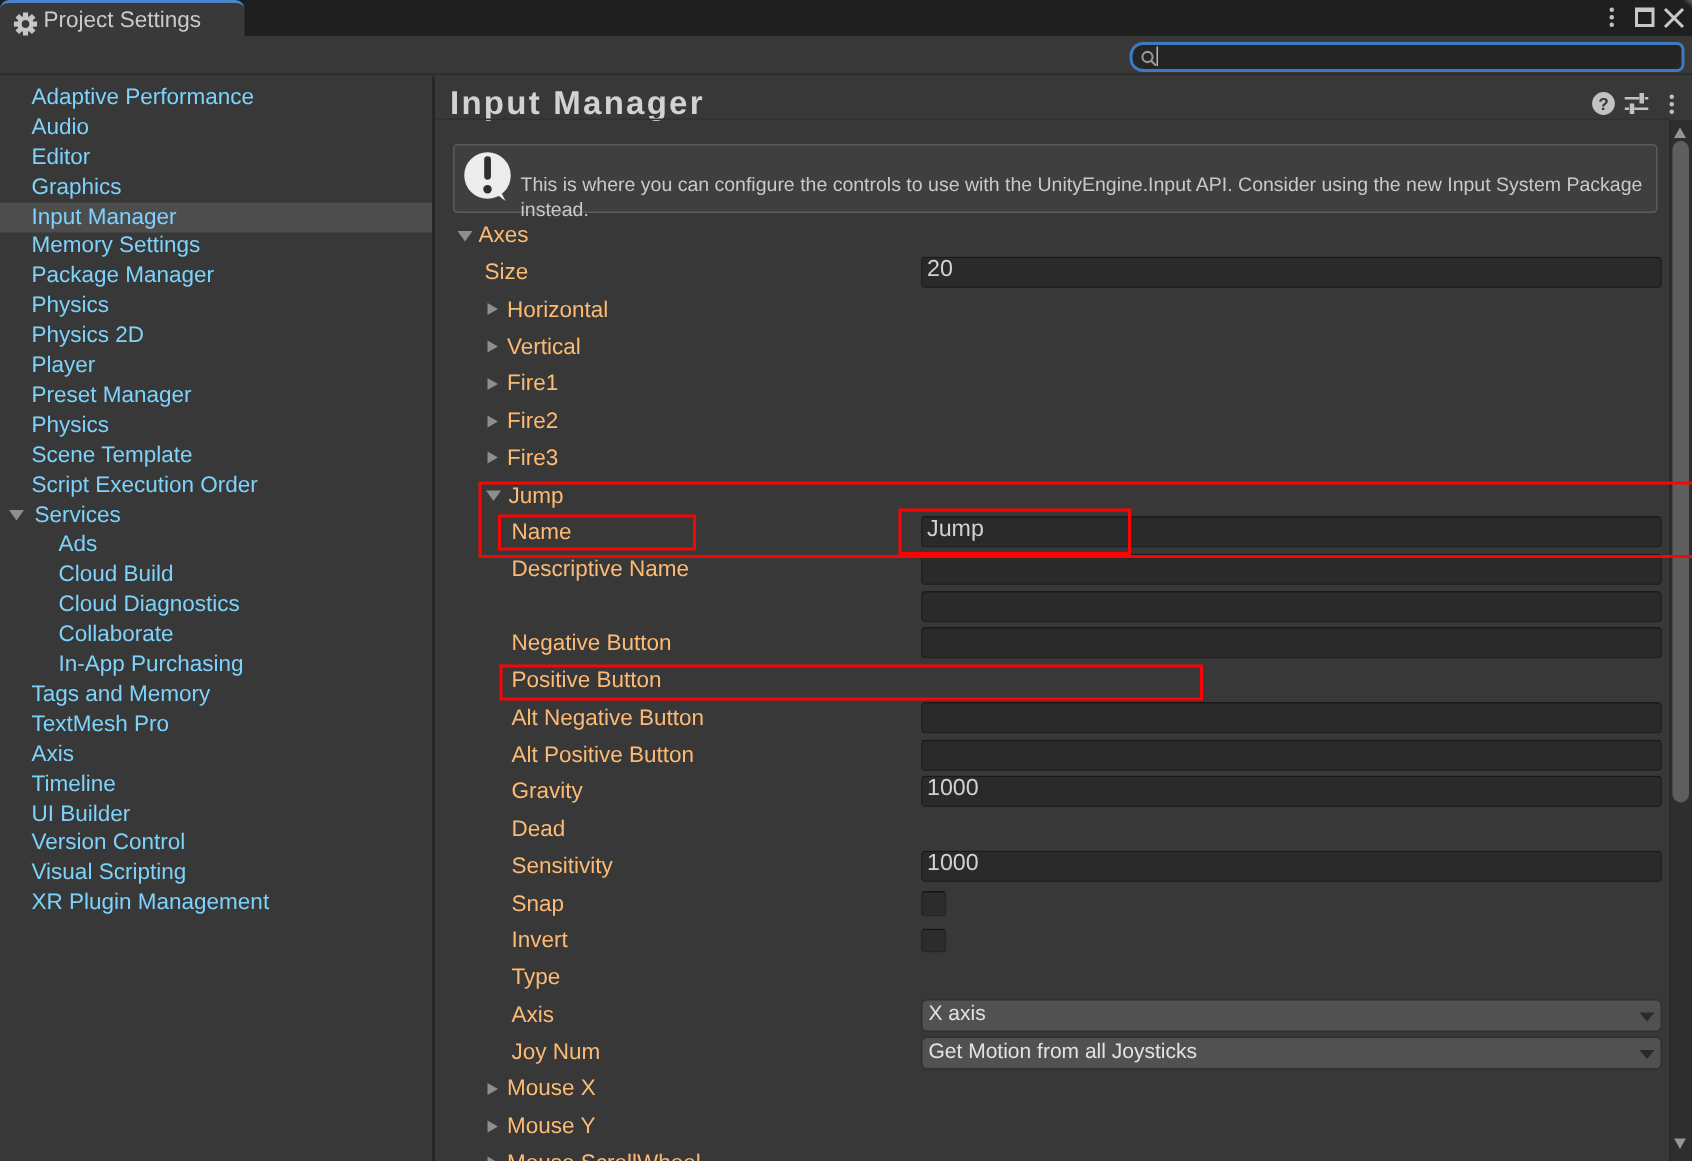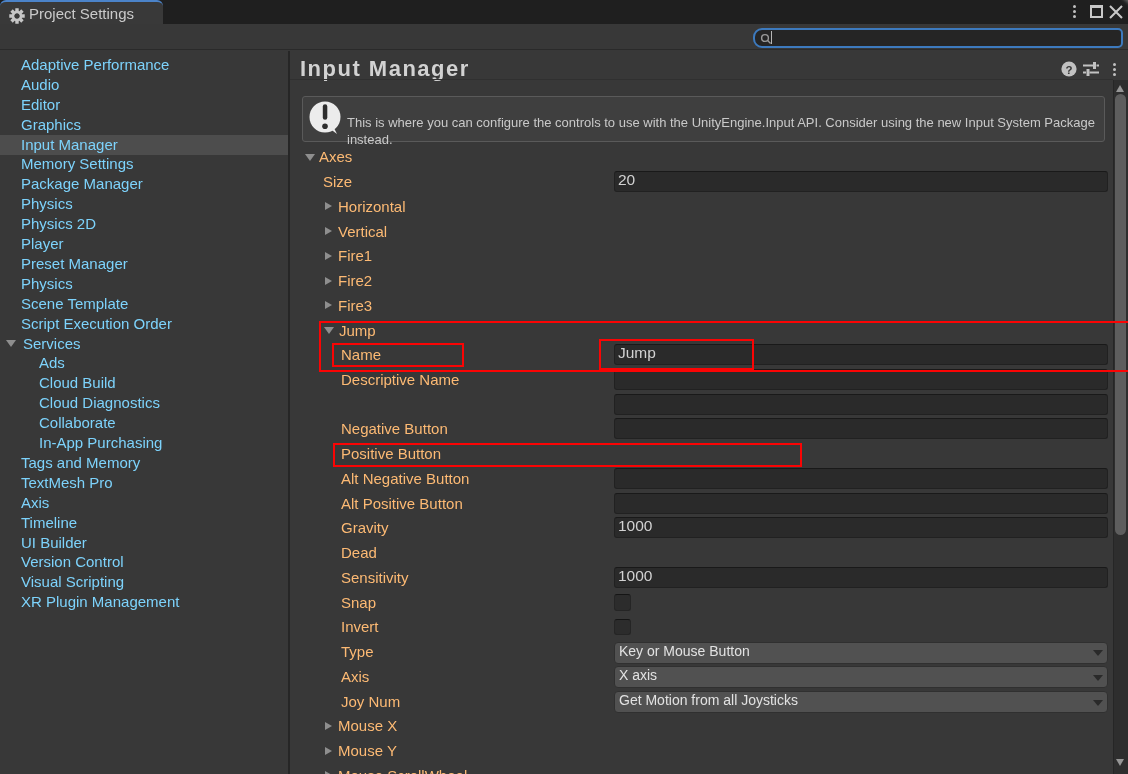--- a/index.html
+++ b/index.html
@@ -188,21 +188,20 @@
 <div class="rtxt" style="left:341px;top:516.4px">Gravity</div>
 <div class="fld" style="top:517.4px">1000</div>
 <div class="rtxt" style="left:341px;top:541.1px">Dead</div>
 <div class="rtxt" style="left:341px;top:565.9px">Sensitivity</div>
 <div class="fld" style="top:566.9px">1000</div>
 <div class="rtxt" style="left:341px;top:590.6px">Snap</div>
 <div class="chk" style="top:594.0px"></div>
 <div class="rtxt" style="left:341px;top:615.4px">Invert</div>
 <div class="chk" style="top:618.8px"></div>
 <div class="rtxt" style="left:341px;top:640.1px">Type</div>
-<div class="drp" style="top:641.7px">Key or Mouse Button<span class="darr"></span></div>
 <div class="rtxt" style="left:341px;top:664.8px">Axis</div>
 <div class="drp" style="top:666.4px">X axis<span class="darr"></span></div>
 <div class="rtxt" style="left:341px;top:689.6px">Joy Num</div>
 <div class="drp" style="top:691.2px">Get Motion from all Joysticks<span class="darr"></span></div>
 <div class="tri right" style="left:325px;top:721.8px"></div>
 <div class="rtxt" style="left:338px;top:714.3px">Mouse X</div>
 <div class="tri right" style="left:325px;top:746.6px"></div>
 <div class="rtxt" style="left:338px;top:739.1px">Mouse Y</div>
 <div class="tri right" style="left:325px;top:771.3px"></div>
 <div class="rtxt" style="left:338px;top:763.8px">Mouse ScrollWheel</div>

